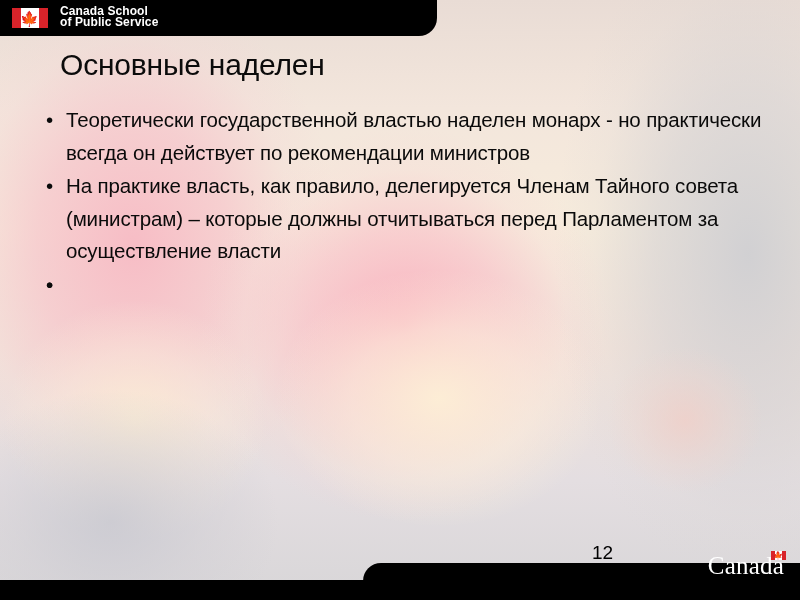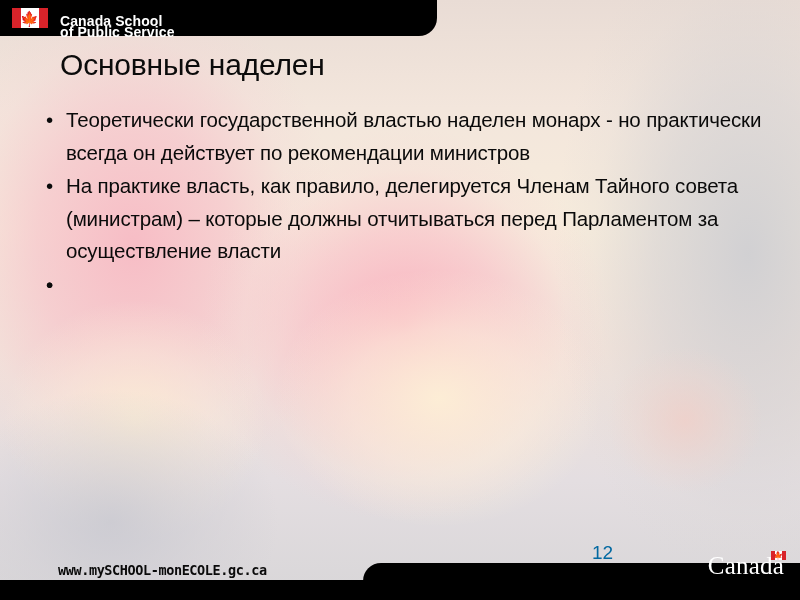--- a/index.html
+++ b/index.html
@@ -126,23 +126,23 @@
   .flag .leaf {
     position: absolute;
     left: 50%; top: 50%;
     transform: translate(-50%, -50%);
     color: #D8232A;
     font-size: 15px;
     line-height: 15px;
   }
   .wordmark-en, .wordmark-fr {
     position: absolute;
-    top: 16px;
+    top: 6px;
     color: #ffffff;
-    font-size: 14px;
+    font-size: 12px;
     line-height: 11px;
     font-weight: bold;
     letter-spacing: 0.1px;
     white-space: pre-line;
   }
   .wordmark-en { left: 60px; }
   .wordmark-fr { left: 152px; }
 
   
   .slide-title {
@@ -179,21 +179,21 @@
     line-height: 32.5px;
     color: #0a0a0a;
   }
 
   
   .page-number {
     position: absolute;
     left: 592px;
     top: 542px;
     font-size: 19px;
-    color: #0369a1;
+    color: #000000;
     z-index: 5;
   }
 
   
   .footer-bar-low {
     position: absolute;
     left: 0; bottom: 0;
     width: 800px;
     height: 20px;
     background: #000;
@@ -294,21 +294,20 @@
     </div>
 
     <div class="bullet">
       <span class="dot">•</span>
     </div>
 
   </div>
 
   <div class="page-number">12</div>
 
-  <div class="footer-url">www.mySCHOOL-monECOLE.gc.ca</div>
 
   <div class="footer-bar-low"></div>
   <div class="footer-bar-high"></div>
 
   <div class="canada-wordmark">
     <span>Canada</span>
     <span class="cw-flag">
       <span class="cl"></span>
       <span class="cr"></span>
       <span class="cleaf">🍁</span>

